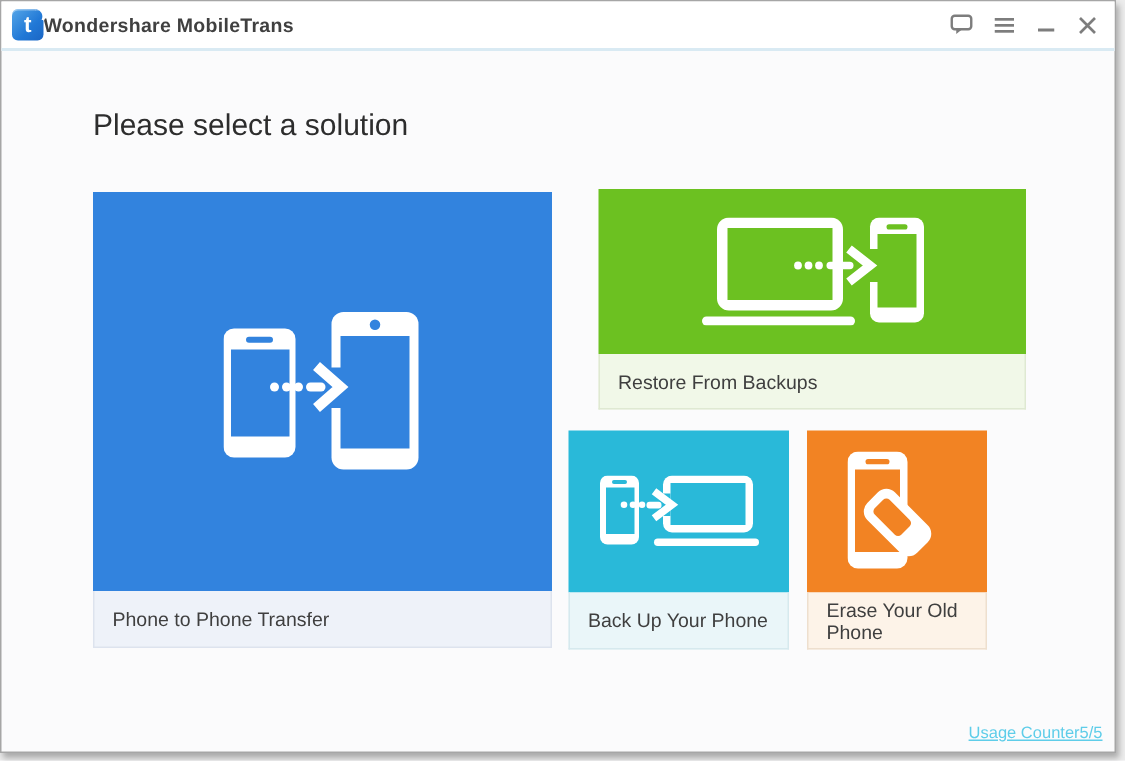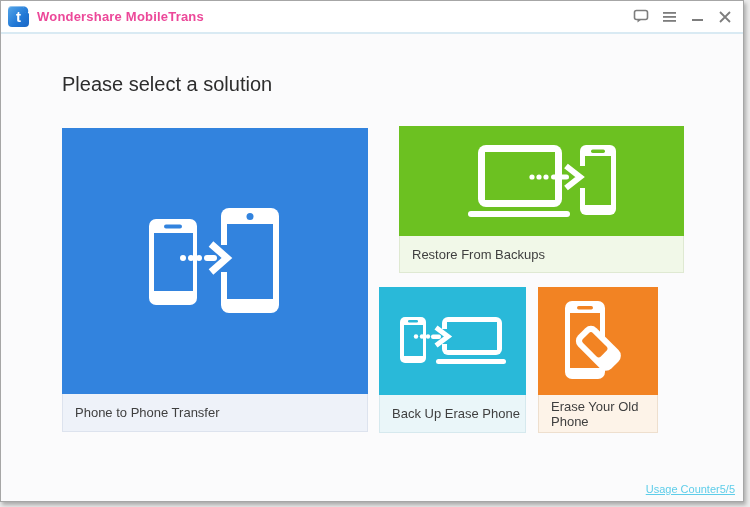--- a/index.html
+++ b/index.html
@@ -36,23 +36,23 @@
   }
   .logo::after {
     content: "";
     position: absolute; top: -1px; right: -2px;
     width: 6px; height: 6px;
     border-top: 2px solid #fff; border-right: 2px solid #fff;
     border-radius: 0 7px 0 0;
     transform: rotate(18deg);
   }
   .app-title {
-    margin-left: 8px;
+    margin-left: 0;
     font-size: 13px; font-weight: bold;
-    color: #ec4899;
+    color: #404040;
     letter-spacing: 0.2px;
   }
   .tb-spacer { flex: 1; }
   .tb-controls { display: flex; align-items: center; gap: 12px; }
   .tb-btn {
     width: 16px; height: 16px;
     display: flex; align-items: center; justify-content: center;
     cursor: pointer;
   }
   .tb-btn svg { display: block; }
@@ -191,21 +191,21 @@
         <rect x="47" y="5" width="50" height="28" fill="#29b9d9"></rect>
         <rect x="36" y="42" width="70" height="5" rx="2.5" fill="#fff"></rect>
         <rect x="41" y="12" width="6" height="15" fill="#29b9d9"></rect>
         <circle cx="16" cy="19.5" r="2.2" fill="#fff"></circle>
         <circle cx="22" cy="19.5" r="2.2" fill="#fff"></circle>
         <circle cx="28" cy="19.5" r="2.2" fill="#fff"></circle>
         <rect x="31" y="17.5" width="10" height="4.5" rx="2" fill="#fff"></rect>
         <path d="M36 10.5 L48 19.5 L36 28.5" stroke="#fff" stroke-width="5" fill="none"></path>
       </svg>
     </div>
-    <div class="tile-label">Back Up Erase Phone</div>
+    <div class="tile-label">Back Up Your Phone</div>
   </div>
 
   <div class="tile tile-erase">
     <div class="tile-icon-area">
       <svg width="66" height="80" viewBox="0 0 66 80">
         <rect x="0" y="0" width="40" height="78" rx="7" fill="#fff"></rect>
         <rect x="5" y="12" width="30" height="55" fill="#f28323"></rect>
         <rect x="12" y="5" width="16" height="3.5" rx="1.7" fill="#f28323"></rect>
         <g transform="translate(33,47) rotate(45)">
           <rect x="-23" y="-13" width="47" height="26" rx="8" fill="#fff"></rect>

